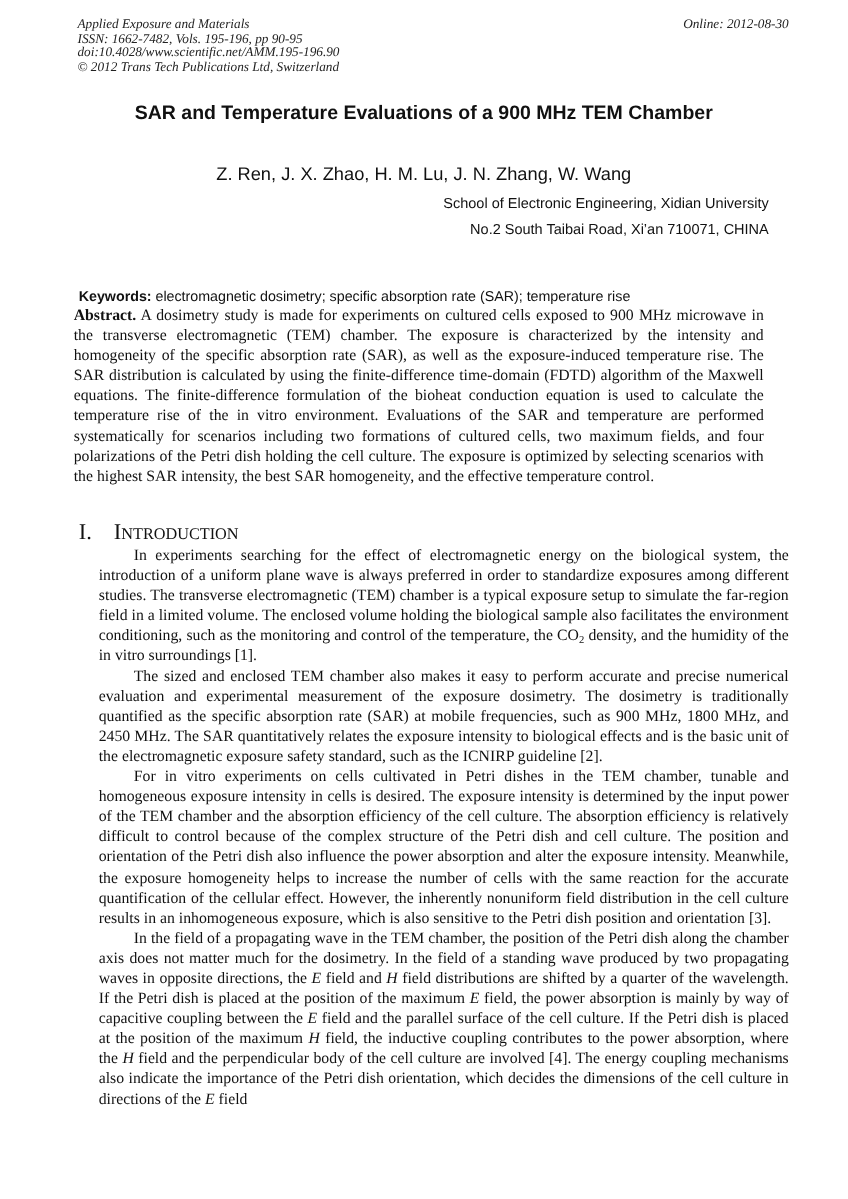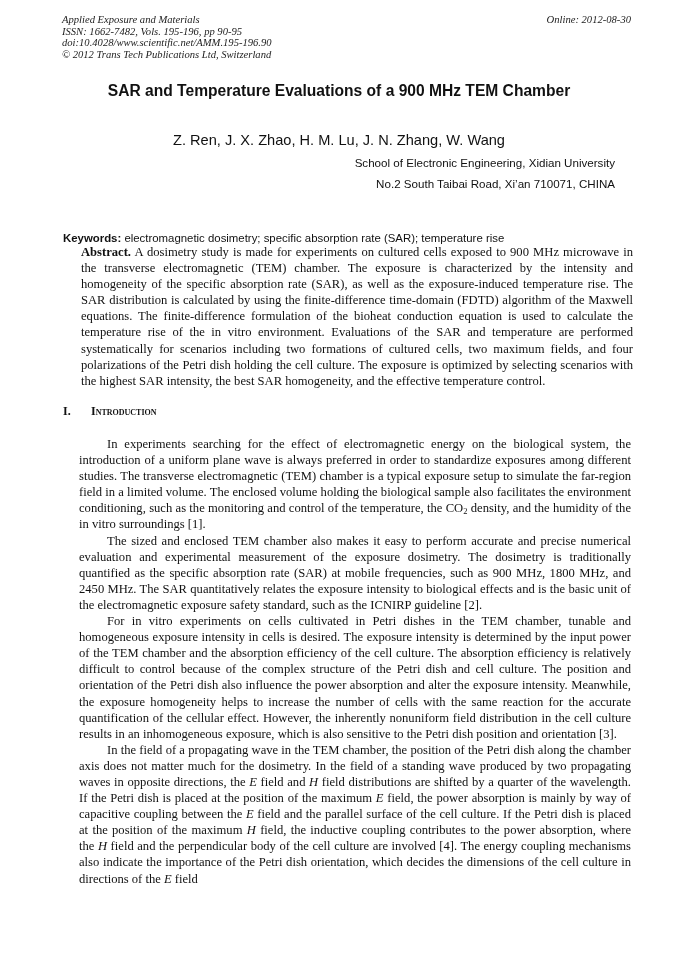--- a/index.html
+++ b/index.html
@@ -7,23 +7,23 @@
   .hdr { position: absolute; top: 14px; left: 62px; font-family: "Liberation Serif", serif; font-style: italic; font-size: 10.6px; line-height: 11.5px; color: #222; }
   .hdr-right { position: absolute; top: 14px; right: 47px; font-family: "Liberation Serif", serif; font-style: italic; font-size: 10.6px; line-height: 11.5px; color: #222; }
   .title { position: absolute; top: 82px; left: 63px; width: 552px; text-align: center; font-family: "Liberation Sans", sans-serif; font-weight: bold; font-size: 15.6px; line-height: 18px; }
   .authors { position: absolute; top: 131px; left: 63px; width: 552px; text-align: center; font-family: "Liberation Sans", sans-serif; font-size: 14.6px; line-height: 18px; }
   .affil { position: absolute; left: 63px; width: 552px; text-align: right; font-family: "Liberation Sans", sans-serif; font-size: 11.6px; line-height: 14px; }
   .affil1 { top: 156px; }
   .affil2 { top: 177px; }
   .keywords { position: absolute; top: 211px; left: 63px; width: 560px; font-family: "Liberation Sans", sans-serif; font-size: 11.4px; line-height: 14px; margin-top: 20px; }
   .keywords b { font-weight: bold; }
   .body-text { font-family: "Liberation Serif", serif; font-size: 12.6px; line-height: 16.1px; text-align: justify; }
-  .abstract { position: absolute; top: 244px; left: 81px; width: 552px; }
+  .abstract { position: absolute; top: 244px; left: 59px; width: 552px; }
   .abstract b { font-weight: bold; }
-  .section-head { position: absolute; top: 404px; left: 63px; font-family: "Liberation Serif", serif; font-weight: bold; font-size: 12px; line-height: 14px; }
+  .section-head { position: absolute; top: 418px; left: 63px; font-family: "Liberation Serif", serif; font-weight: normal; font-size: 18px; line-height: 14px; }
   .section-head .num { display: inline-block; width: 28px; }
   .section-head .sc { font-variant: small-caps; }
   .intro { position: absolute; top: 436px; left: 63px; width: 552px; margin-left: 16px; }
   .intro p { margin: 0; text-indent: 28px; }
   sub { font-size: 8.5px; line-height: 0; vertical-align: -2px; }
   i { font-style: italic; }
 </style>
 </head>
 <body>
 

